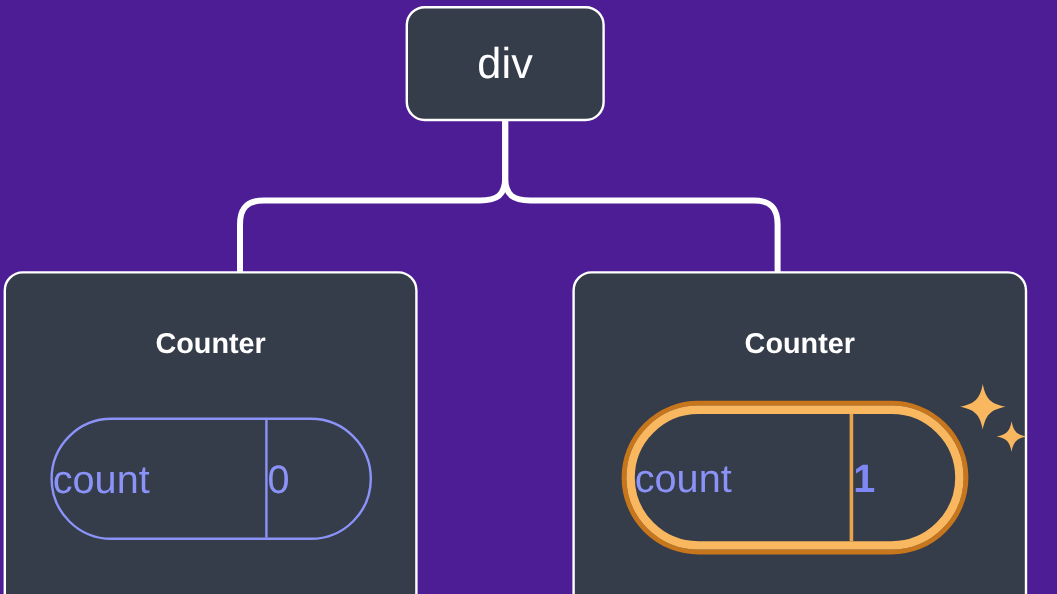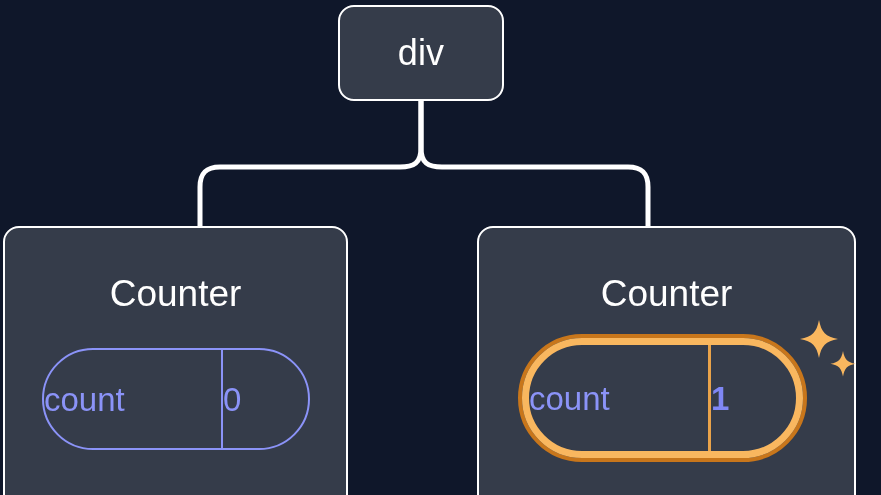--- a/index.html
+++ b/index.html
@@ -7,21 +7,21 @@
     padding: 0;
     background: #4c6670;
   }
   body {
     font-family: "Liberation Sans", "DejaVu Sans", sans-serif;
   }
   #stage {
     position: relative;
     width: 881px;
     height: 495px;
-    background: #0f172a;
+    background: #4c1d95;
     overflow: hidden;
   }
 
   
   #connectors {
     position: absolute;
     left: 0;
     top: 0;
     width: 881px;
     height: 495px;
@@ -60,22 +60,22 @@
   }
   .node-child-left  { left: 3px;   width: 345px; }
   .node-child-right { left: 477px; width: 379px; }
 
   .node-child .node-title {
     position: absolute;
     top: 47px;
     left: 0;
     right: 0;
     text-align: center;
-    font-size: 37px;
-    font-weight: 400;
+    font-size: 24px;
+    font-weight: 700;
     color: #ffffff;
     line-height: 1;
   }
 
   
   .pill-wrap {
     position: absolute;
   }
   .pill-wrap-left  { left: 42px;  top: 348px; }
   .pill-wrap-right { left: 518px; top: 334px; }

